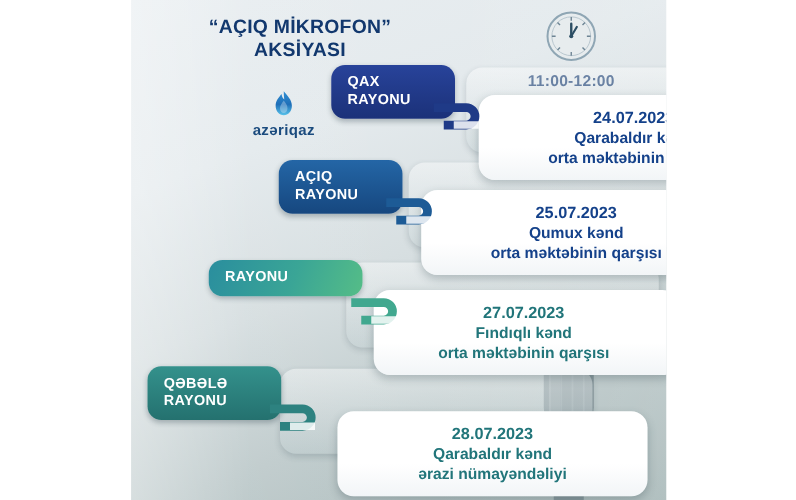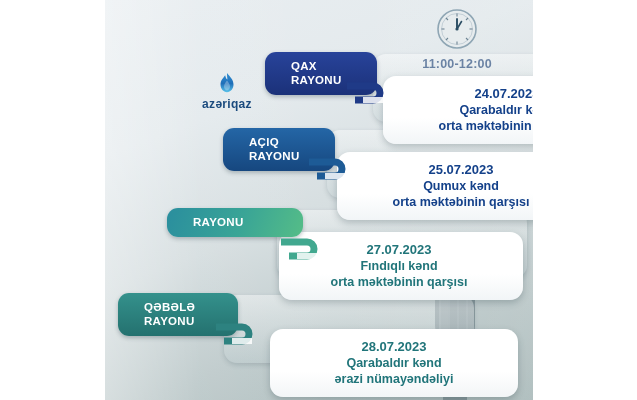--- a/index.html
+++ b/index.html
@@ -101,21 +101,21 @@
   }
 
   
   .row { position: absolute; }
 
   .badge {
     position: absolute;
     left: 0;
     top: 0;
     border-radius: 11px;
-    padding: 7px 26px 8px 26px;
+    padding: 7px 26px 8px 13px;
     color: #ffffff;
     font-weight: bold;
     font-size: 11.5px;
     line-height: 14px;
     letter-spacing: 0.3px;
     box-shadow: 0 2px 4px rgba(40,60,70,0.30);
     z-index: 3;
     min-width: 60px;
   }
 
@@ -154,20 +154,24 @@
     background: linear-gradient(180deg, rgba(255,255,255,0.40), rgba(190,205,208,0.30));
     box-shadow: 0 2px 5px rgba(40,60,70,0.18);
     z-index: 1;
   }
 </style>
 </head>
 <body>
 
 <div id="poster">
 
+  <div class="title">
+    <div>“AÇIQ MİKROFON”</div>
+    <div>AKSİYASI</div>
+  </div>
 
   <div class="logo">
     <svg class="logo-flame" width="20" height="22" viewBox="0 0 20 22">
       <defs>
         <linearGradient id="flameGrad" x1="0" y1="0" x2="0" y2="1">
           <stop offset="0%" stop-color="#2f8fd4"></stop>
           <stop offset="55%" stop-color="#1f6fb8"></stop>
           <stop offset="100%" stop-color="#58c2ea"></stop>
         </linearGradient>
       </defs>
@@ -234,21 +238,21 @@
 
   <div class="row" style="left:62px; top:208px;">
     <div class="slab" style="left:110px; top:2px; width:250px; height:68px;"></div>
     <div class="badge" style="background:linear-gradient(110deg,#2a8e9e 0%,#3aa596 55%,#55bd87 100%); width:84px;">
       <div>RAYONU</div>
     </div>
     <svg class="hook" style="left:110px; top:30px;" viewBox="0 0 46 22">
       <path d="M4 4 H30 A7 7 0 0 1 30 18 H12" fill="none" stroke="#41a88f" stroke-width="7" stroke-linecap="butt"></path>
       <path d="M20 18 H40" fill="none" stroke="#ffffff" stroke-width="6" opacity="0.85"></path>
     </svg>
-    <div class="card" style="left:112px; top:24px; width:216px;padding-left:12px;">
+    <div class="card" style="left:132px; top:24px; width:216px;padding-left:12px;">
       <div class="date" style="color:#21757a;">27.07.2023</div>
       <div class="line" style="color:#21757a;">Fındıqlı kənd</div>
       <div class="line" style="color:#21757a;">orta məktəbinin qarşısı</div>
     </div>
   </div>
 
   <div class="row" style="left:13px; top:293px;">
     <div class="slab" style="left:106px; top:2px; width:250px; height:68px;"></div>
     <div class="badge" style="background:linear-gradient(180deg,#34918c 0%,#24716f 100%); width:68px;">
       <div>QƏBƏLƏ</div>

